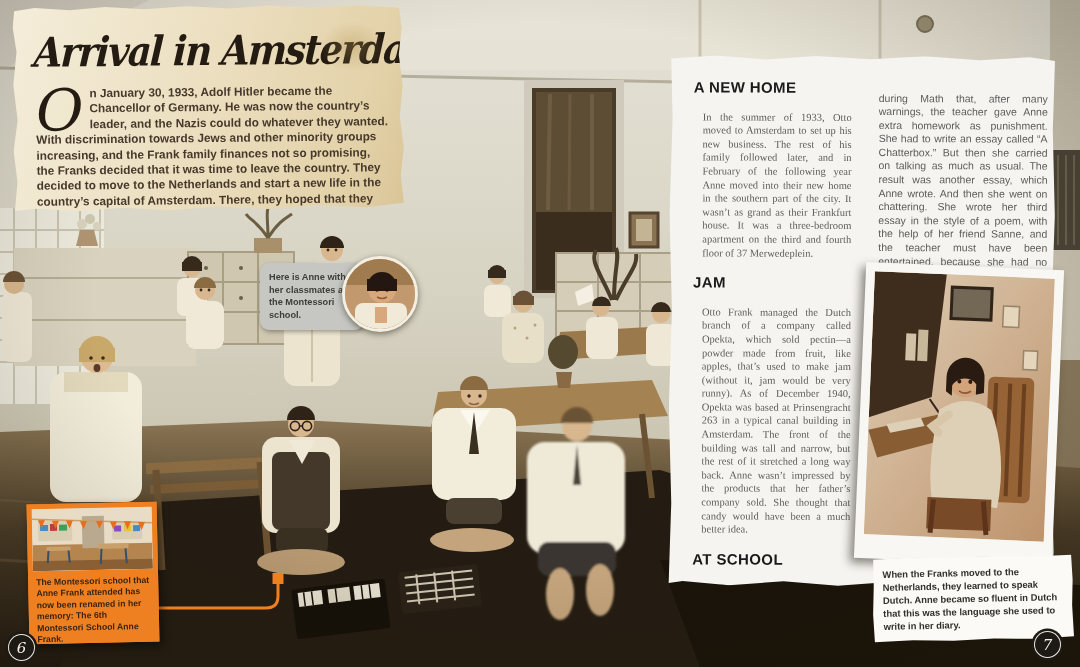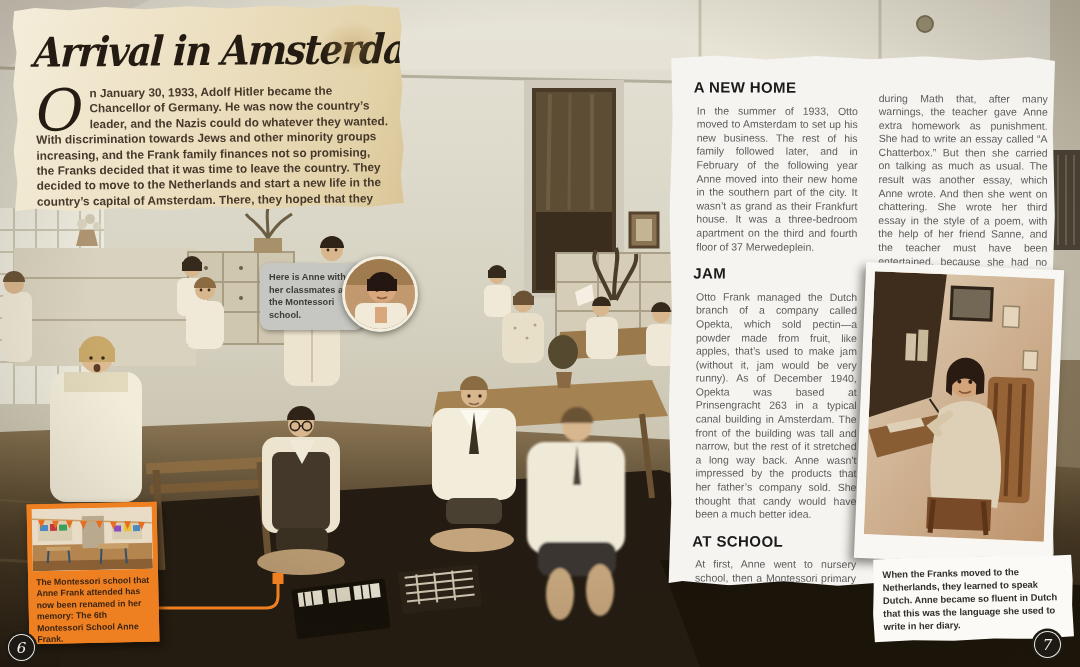--- a/index.html
+++ b/index.html
@@ -47,21 +47,21 @@
   
   .article-panel{position:absolute;left:668px;top:55px;width:388px;height:534px;z-index:1;
     transform:rotate(0.2deg);background:#f5f4f0;
     box-shadow:-3px 4px 10px rgba(25,18,8,.45);
     clip-path:polygon(0.6% 0.8%,12% 0.2%,25% 0.9%,38% 0.2%,52% 0.8%,66% 0.2%,80% 0.9%,93% 0.3%,99.5% 1%,99% 14%,99.6% 30%,98.9% 46%,99.6% 62%,99% 78%,99.6% 93%,99% 99.2%,86% 98.6%,72% 99.4%,58% 98.6%,44% 99.4%,30% 98.6%,16% 99.4%,4% 98.6%,0.4% 99%,1% 84%,0.3% 66%,1% 48%,0.3% 30%,1% 12%);}
   .col{position:absolute;top:26px;font-size:10.5px;line-height:13.6px;color:#5c5c5c;text-align:justify;}
   .col-left{left:18px;width:181px;}
   .col-right{left:210px;width:169px;}
   .section{margin:0 0 13px 0;}
   .section h2{margin:0 0 4px 7px;font-size:15px;letter-spacing:.4px;color:#1a1a1a;font-weight:bold;}
-  .section p{margin:10px;}
+  .section p{margin:16px;font-family:Liberation Serif, serif;}
   .para-indent{text-indent:10px;}
 
   
   .polaroid{position:absolute;left:860px;top:266px;width:198px;height:296px;z-index:3;
     transform:rotate(2.4deg);background:#f8f7f3;padding:9px 9px 24px 9px;
     box-shadow:-4px 5px 10px rgba(25,18,8,.5);}
   .polaroid-inner{width:100%;height:100%;overflow:hidden;background:#d9c3a4;}
 
   
   .dutch-caption{position:absolute;left:872px;top:556px;width:202px;z-index:4;

